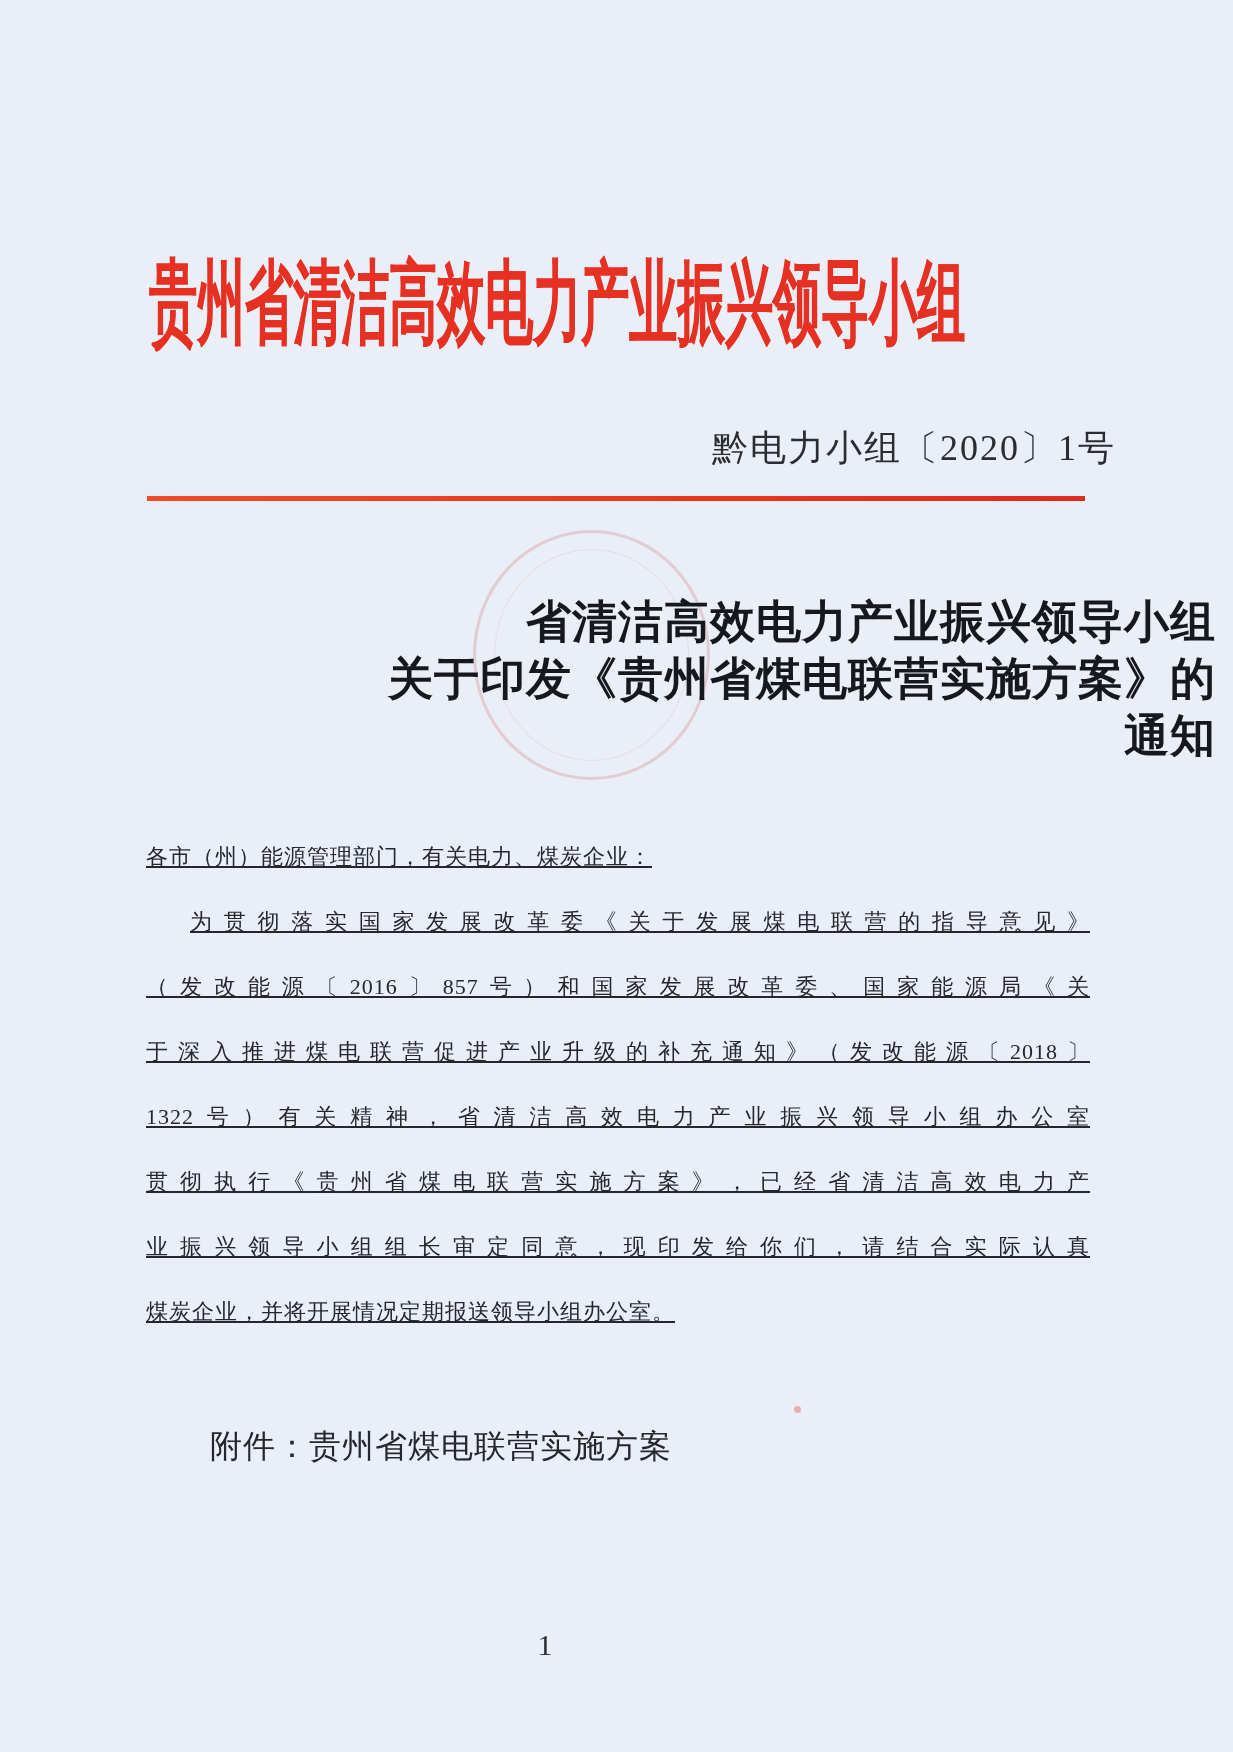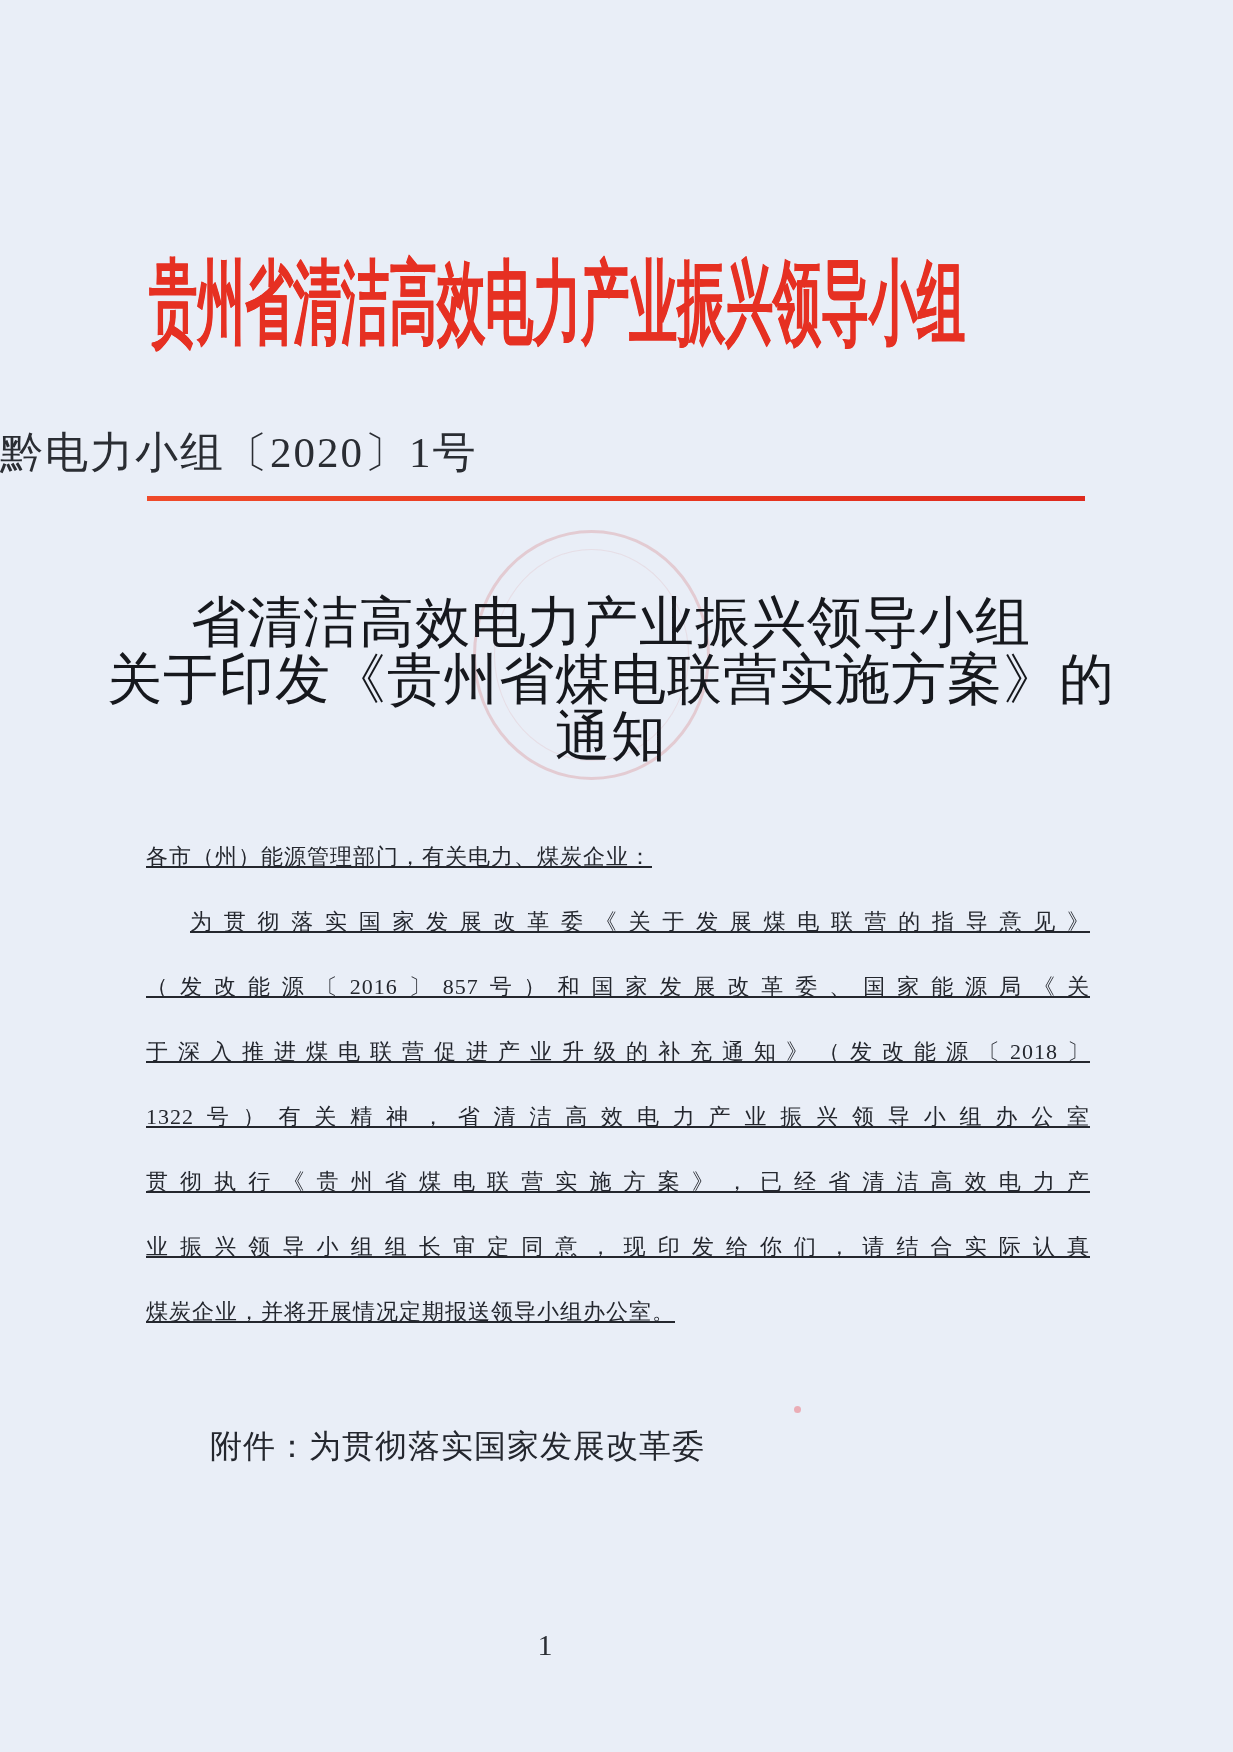--- a/index.html
+++ b/index.html
@@ -24,22 +24,22 @@
     text-align:center;white-space:nowrap;
     font-size:48px;font-weight:bold;
     color:var(--header-red);
     transform:scaleY(1.9);transform-origin:top center;
     letter-spacing:0px;
     text-shadow:0.5px 0 0 var(--header-red);
   }
   
   .doc-number{
     position:absolute;top:424px;left:0;width:1116px;
-    text-align:left;
-    font-size:43px;letter-spacing:2px;
+    text-align:right;
+    font-size:36px;letter-spacing:2px;
     color:#2a2d33;
   }
   
   .red-divider{
     position:absolute;top:496px;left:147px;
     width:938px;height:5px;
     background:linear-gradient(90deg,#ef4a2a 0%,var(--divider-red) 55%,#de2a1e 100%);
   }
   
   .seal{
@@ -49,22 +49,22 @@
     border-radius:50%;
   }
   .seal-inner{
     position:absolute;left:18px;top:16px;right:18px;bottom:16px;
     border:1px solid rgba(210,110,110,0.12);
     border-radius:50%;
   }
   
   .notice-title{
     position:absolute;top:594px;left:6px;width:1210px;
-    text-align:center;
-    font-weight:normal;font-size:55px;line-height:57px;
+    text-align:right;
+    font-weight:bold;font-size:45px;line-height:57px;
     color:#16181d;
     letter-spacing:1px;
   }
   
   .body-block{
     position:absolute;left:146px;top:824px;width:944px;
     font-size:22px;line-height:65px;
     color:var(--ink);
     letter-spacing:1px;
     text-decoration:underline;
@@ -112,19 +112,19 @@
     <div class="bline">各市（州）能源管理部门，有关电力、煤炭企业：</div>
     <div class="bline just indent">为贯彻落实国家发展改革委《关于发展煤电联营的指导意见》</div>
     <div class="bline just">（发改能源〔2016〕857号）和国家发展改革委、国家能源局《关</div>
     <div class="bline just">于深入推进煤电联营促进产业升级的补充通知》（发改能源〔2018〕</div>
     <div class="bline just">1322号）有关精神，省清洁高效电力产业振兴领导小组办公室</div>
     <div class="bline just">贯彻执行《贵州省煤电联营实施方案》，已经省清洁高效电力产</div>
     <div class="bline just">业振兴领导小组组长审定同意，现印发给你们，请结合实际认真</div>
     <div class="bline">煤炭企业，并将开展情况定期报送领导小组办公室。</div>
   </div>
 
-  <div class="attachment">附件：为贯彻落实国家发展改革委</div>
+  <div class="attachment">附件：贵州省煤电联营实施方案</div>
 
   <div class="artifact-dot"></div>
 
   <div class="page-number">1</div>
 
 </div>
 
 </body></html>

